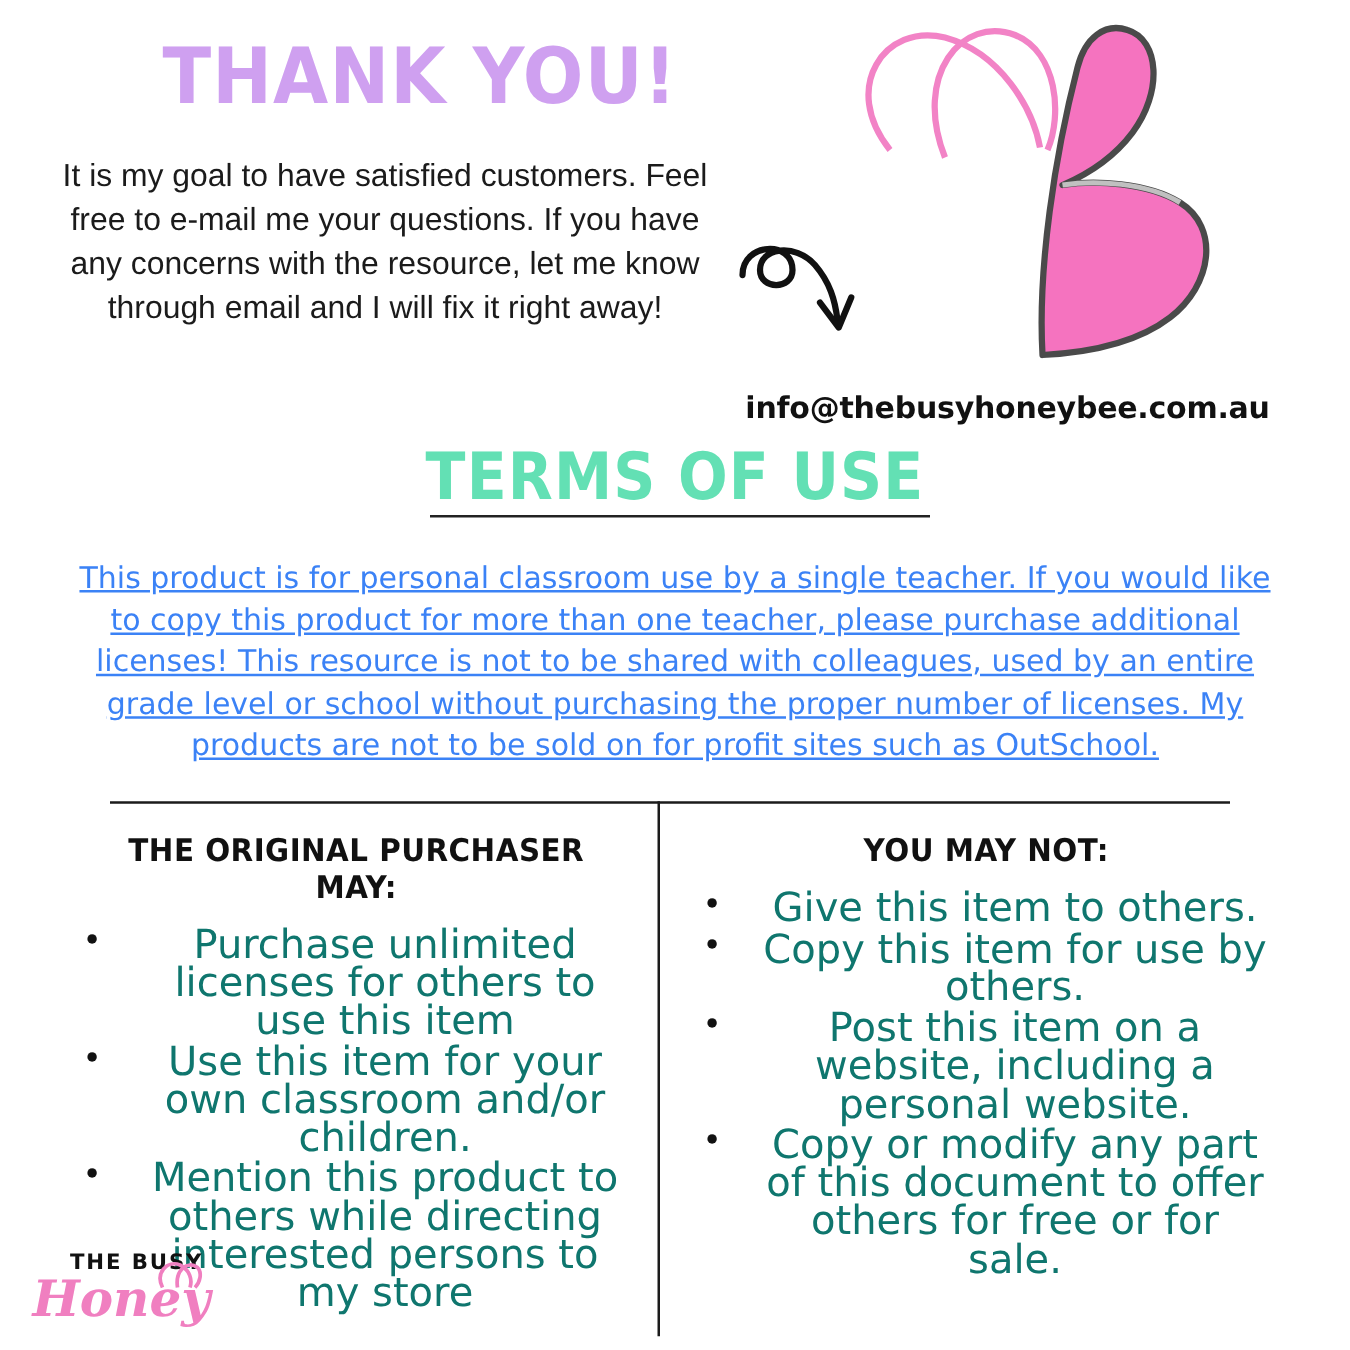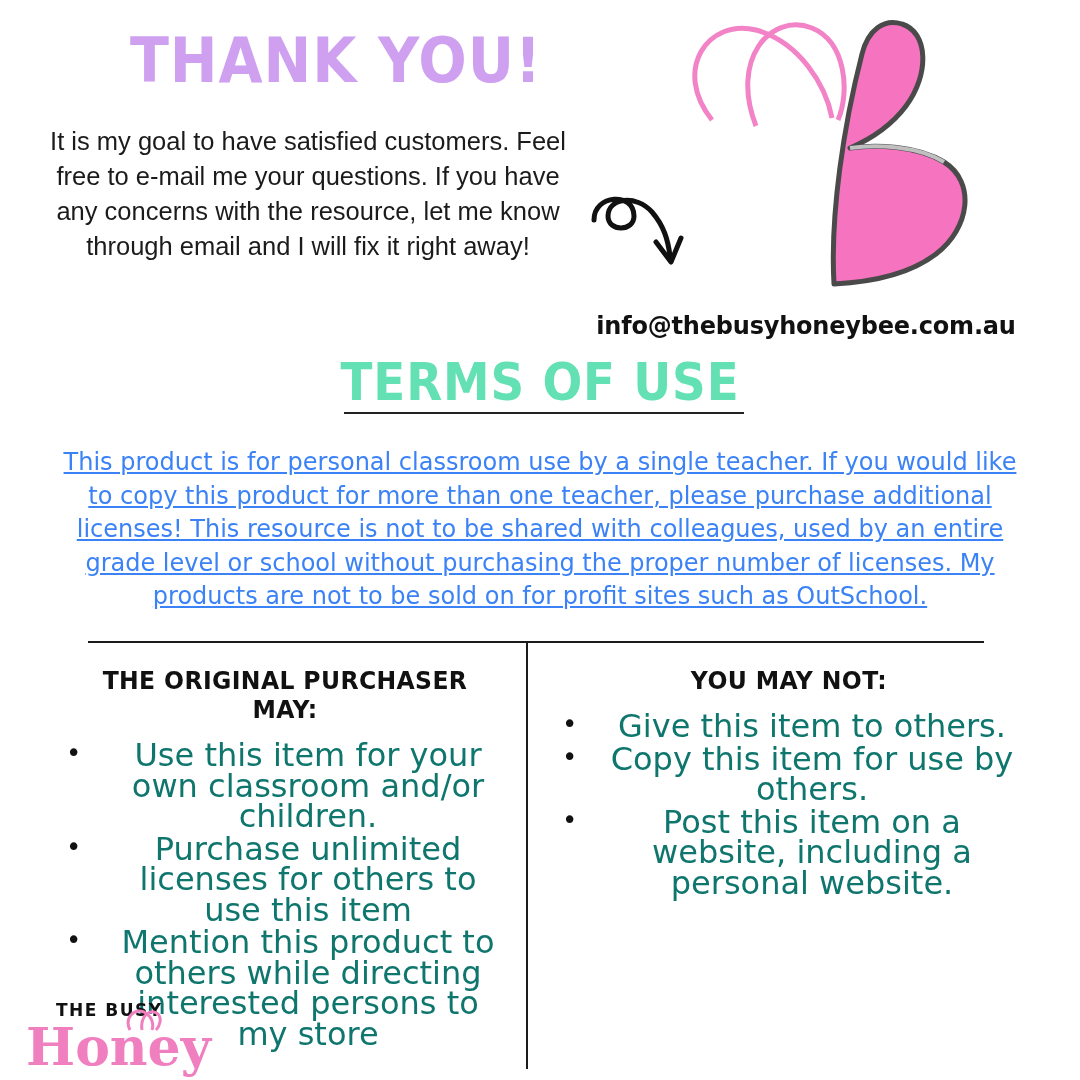--- a/index.html
+++ b/index.html
@@ -191,21 +191,22 @@
     font-size: 17px;
     font-weight: bold;
     letter-spacing: 1.5px;
     color: #111;
     font-family: "DejaVu Sans", sans-serif;
   }
   .fl-honey {
     position: absolute;
     left: 12px;
     top: 20px;
-    font-size: 52px;
+    font-size: 40px;
+    font-style: italic;
     font-weight: bold;
     color: #f07fc0;
     font-family: "DejaVu Serif", serif;
     text-align: center;
   }
   .fl-bee {
     position: absolute;
     left: 140px;
     top: 20px;
     font-size: 44px;
@@ -259,32 +260,33 @@
   <div class="terms-title">TERMS OF USE</div>
   <div class="terms-underline"></div>
   <div class="terms-body">This product is for personal classroom use by a single teacher. If you would like to copy this product for more than one teacher, please purchase additional licenses! This resource is not to be shared with colleagues, used by an entire grade level or school without purchasing the proper number of licenses. My products are not to be sold on for profit sites such as OutSchool.</div>
 
   <div class="hrule"></div>
   <div class="vrule"></div>
 
   <div class="col left">
     <h3>THE ORIGINAL PURCHASER MAY:</h3>
     <ul>
+      <li>Purchase unlimited licenses for others to use this item</li>
       <li>Use this item for your own classroom and/or children.</li>
-      <li>Purchase unlimited licenses for others to use this item</li>
       <li>Mention this product to others while directing interested persons to my store</li>
     </ul>
   </div>
 
   <div class="col right">
     <h3>YOU MAY NOT:</h3>
     <ul>
       <li>Give this item to others.</li>
       <li>Copy this item for use by others.</li>
       <li>Post this item on a website, including a personal website.</li>
+      <li>Copy or modify any part of this document to offer others for free or for sale.</li>
     </ul>
   </div>
 
   <div class="footer-logo">
     <div class="fl-thebusy">THE BUSY</div>
     <div class="fl-honey">Honey</div>
     <div class="fl-wing">
       <svg viewBox="0 0 36 26" width="36" height="26">
         <path d="M4,22 C-2,10 8,0 18,4 C26,8 28,16 26,22" fill="none" stroke="#f07fc0" stroke-width="3"></path>
         <path d="M16,22 C14,8 24,0 32,6 C36,10 34,18 30,22" fill="none" stroke="#f07fc0" stroke-width="3"></path>

